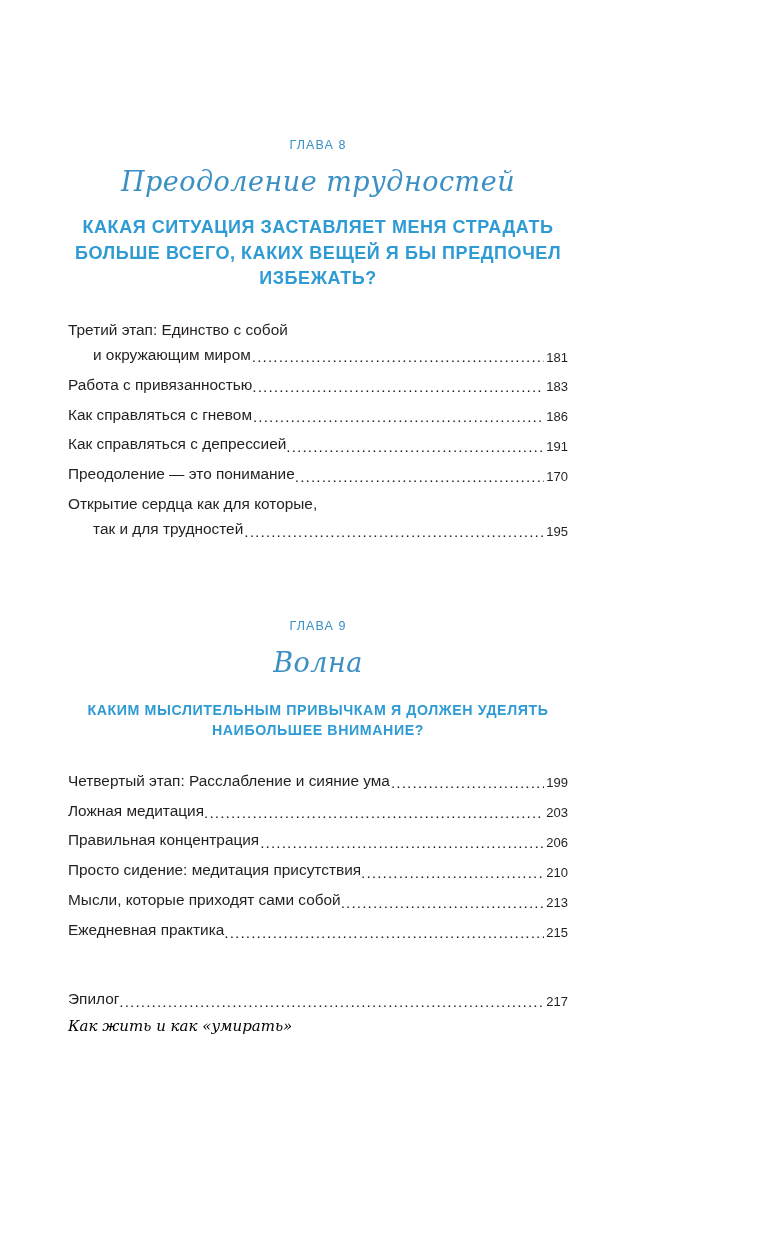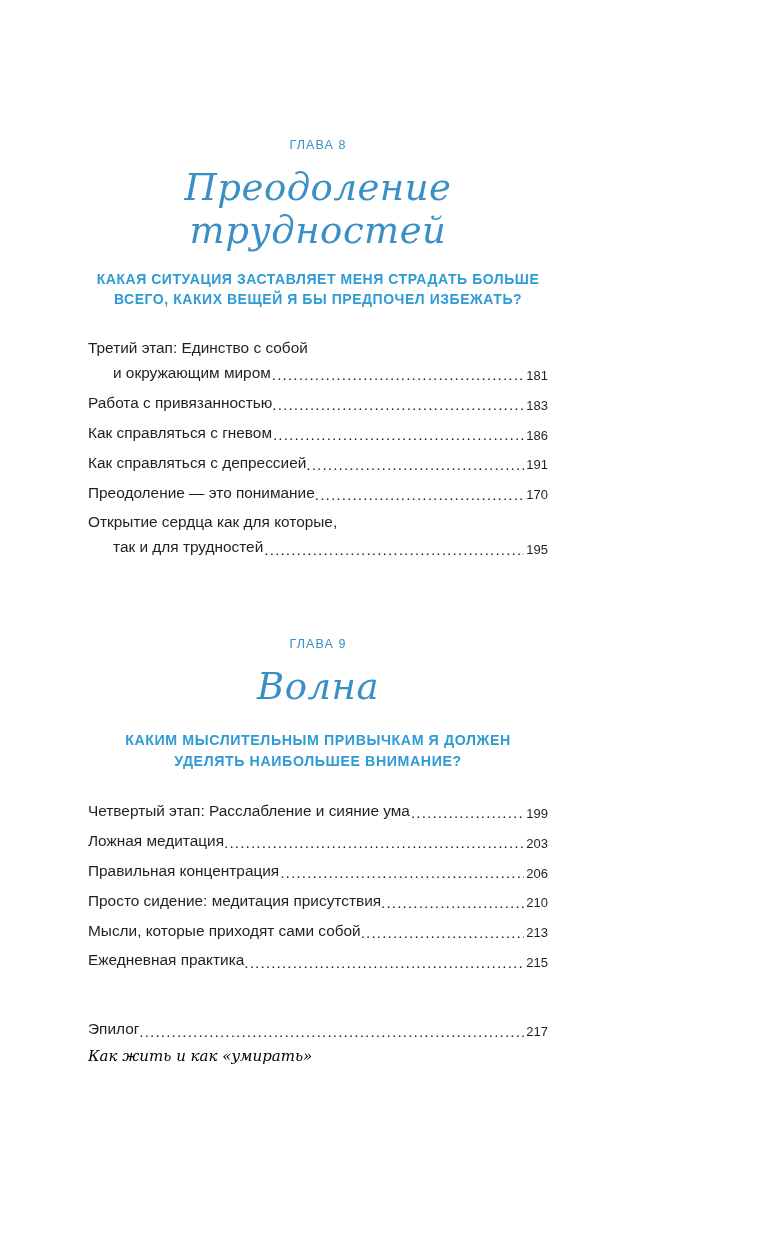--- a/index.html
+++ b/index.html
@@ -12,21 +12,21 @@
     height: 1240px;
     font-family: "Liberation Sans", sans-serif;
     color: #231f20;
     position: relative;
     overflow: hidden;
   }
   .page {
     width: 636px;
     height: 1240px;
     box-sizing: border-box;
-    padding: 0 88px;
+    padding: 0 68px;
     position: relative;
   }
 
   
   .chapter {
     width: 100%;
   }
   .chapter.first { padding-top: 138px; }
   .chapter.second { padding-top: 72px; }
 
@@ -38,28 +38,28 @@
     font-weight: 400;
     text-transform: uppercase;
     margin: 0 0 14px 0;
   }
   .chapter-title {
     text-align: center;
     color: #3a8fc4;
     font-family: "DejaVu Serif", serif;
     font-style: italic;
     font-weight: 400;
-    font-size: 37px;
+    font-size: 27px;
     letter-spacing: 0.5px;
     margin: 0 0 18px 0;
   }
   .chapter-question {
     text-align: center;
     color: #2f9bd4;
-    font-size: 14px;
+    font-size: 18px;
     font-weight: 700;
     letter-spacing: 0.55px;
     line-height: 1.42;
     text-transform: uppercase;
     margin: 0 auto 26px auto;
     max-width: 530px;
   }
   .chapter.second .chapter-question {
     font-size: 14.2px;
     letter-spacing: 0.6px;

